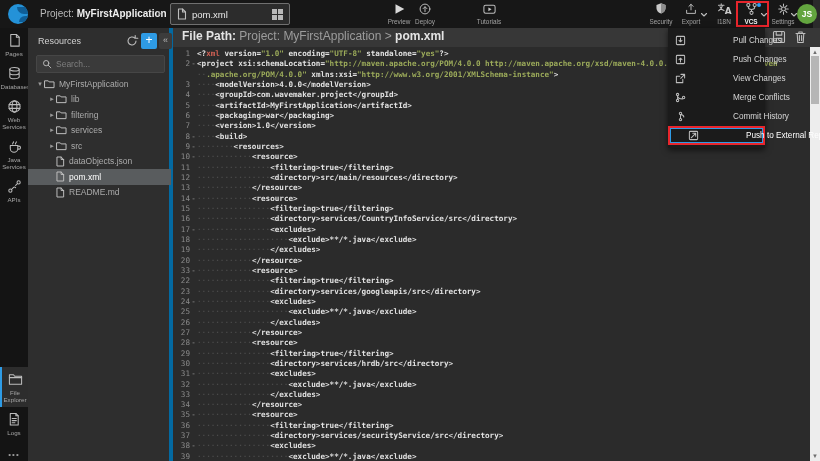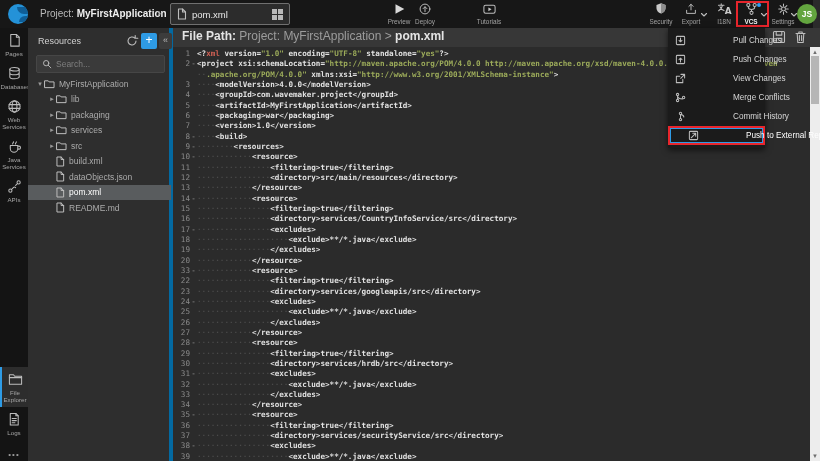--- a/index.html
+++ b/index.html
@@ -282,46 +282,37 @@
             <path class="st" d="M1 2h3.6l1 1.2H11V9.5H1z"></path>
           </svg>
           <span>lib</span>
         </div>
         <div class="trow">
           <span style="display:inline-block;width:20px"></span>
           <span class="tarrow">▸</span>
           <svg class="ticon" width="11" height="10" viewBox="0 0 12 11">
             <path class="st" d="M1 2h3.6l1 1.2H11V9.5H1z"></path>
           </svg>
-          <span>packaging</span>
+          <span>filtering</span>
         </div>
         <div class="trow">
           <span style="display:inline-block;width:20px"></span>
           <span class="tarrow">▸</span>
           <svg class="ticon" width="11" height="10" viewBox="0 0 12 11">
             <path class="st" d="M1 2h3.6l1 1.2H11V9.5H1z"></path>
           </svg>
           <span>services</span>
         </div>
         <div class="trow">
           <span style="display:inline-block;width:20px"></span>
           <span class="tarrow">▸</span>
           <svg class="ticon" width="11" height="10" viewBox="0 0 12 11">
             <path class="st" d="M1 2h3.6l1 1.2H11V9.5H1z"></path>
           </svg>
           <span>src</span>
-        </div>
-        <div class="trow">
-          <span style="display:inline-block;width:20px"></span>
-          <span class="tarrow"></span>
-          <svg class="ticon" width="9" height="11" viewBox="0 0 10 12">
-            <path class="st" d="M1.5 1h4.2L8.5 3.8V11h-7z"></path>
-            <path class="st" d="M5.7 1v2.8h2.8"></path>
-          </svg>
-          <span>build.xml</span>
         </div>
         <div class="trow">
           <span style="display:inline-block;width:20px"></span>
           <span class="tarrow"></span>
           <svg class="ticon" width="9" height="11" viewBox="0 0 10 12">
             <path class="st" d="M1.5 1h4.2L8.5 3.8V11h-7z"></path>
             <path class="st" d="M5.7 1v2.8h2.8"></path>
           </svg>
           <span>dataObjects.json</span>
         </div>

